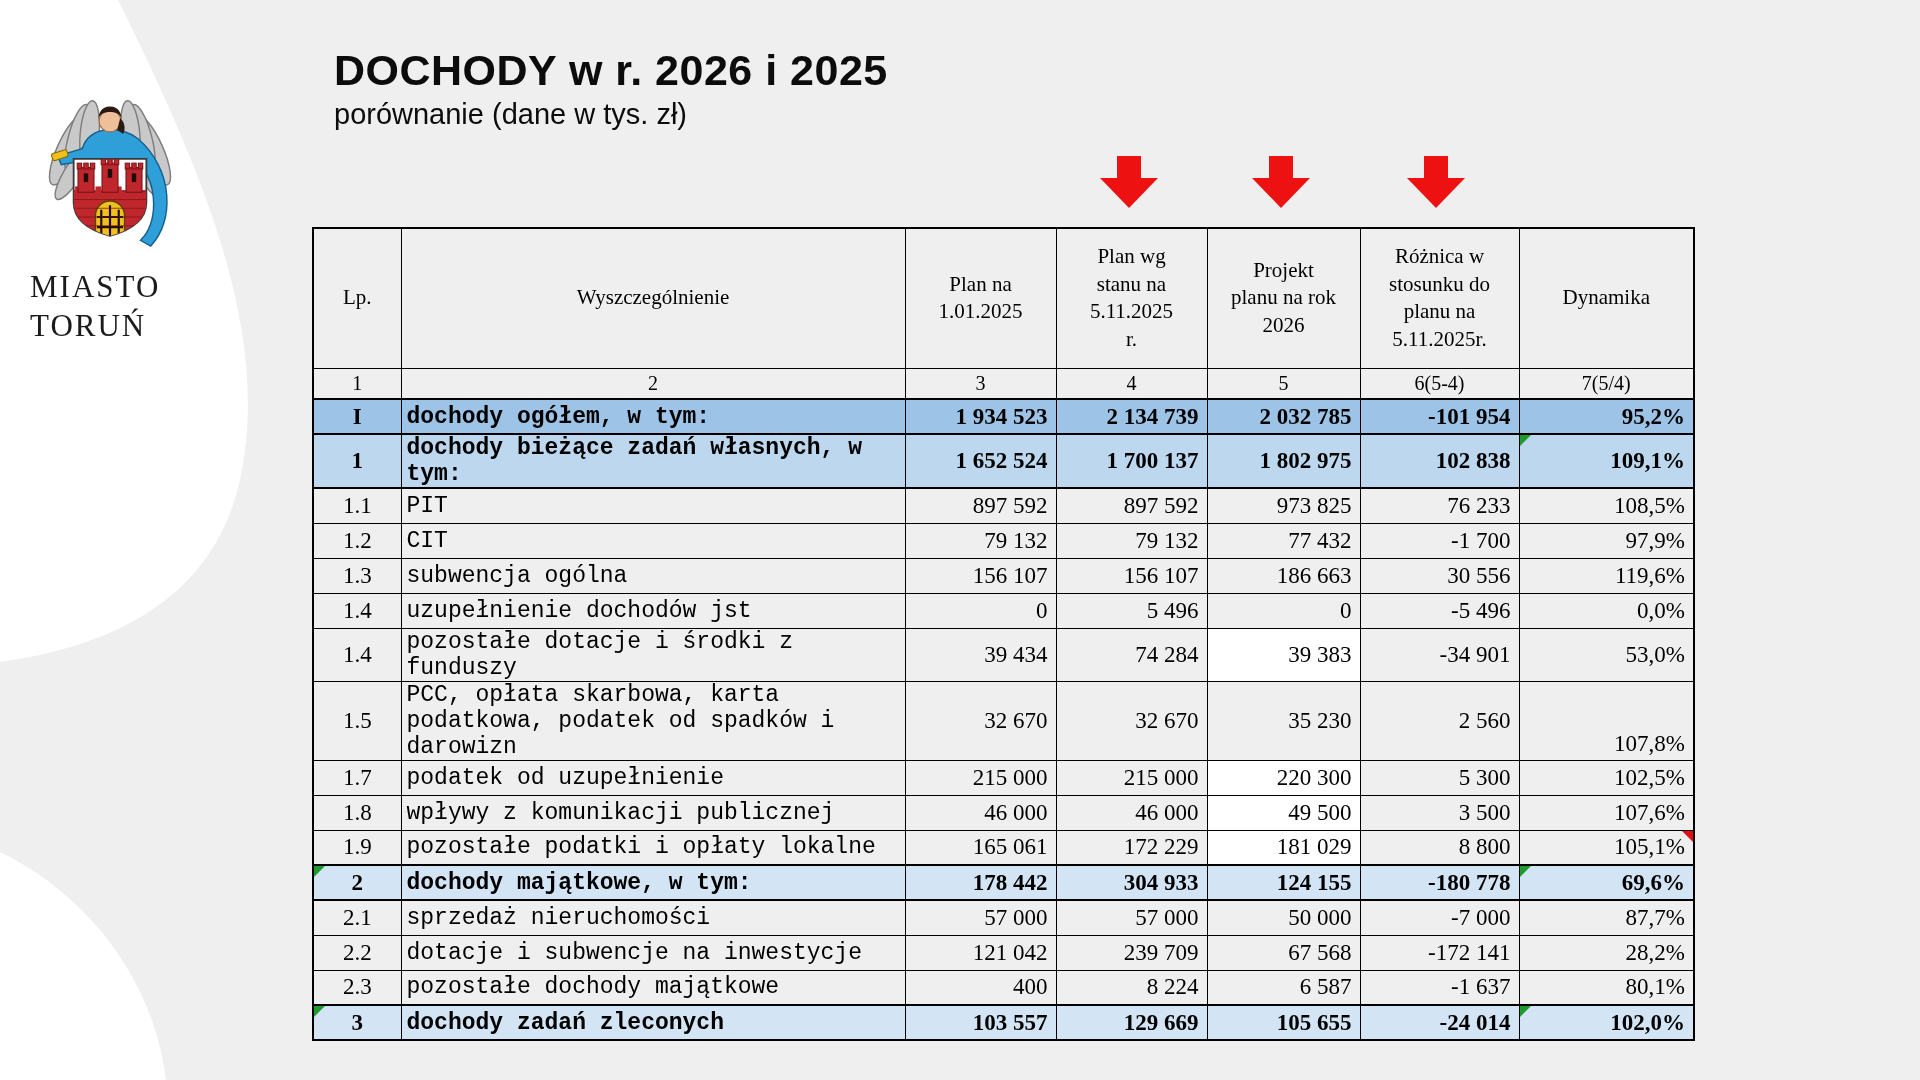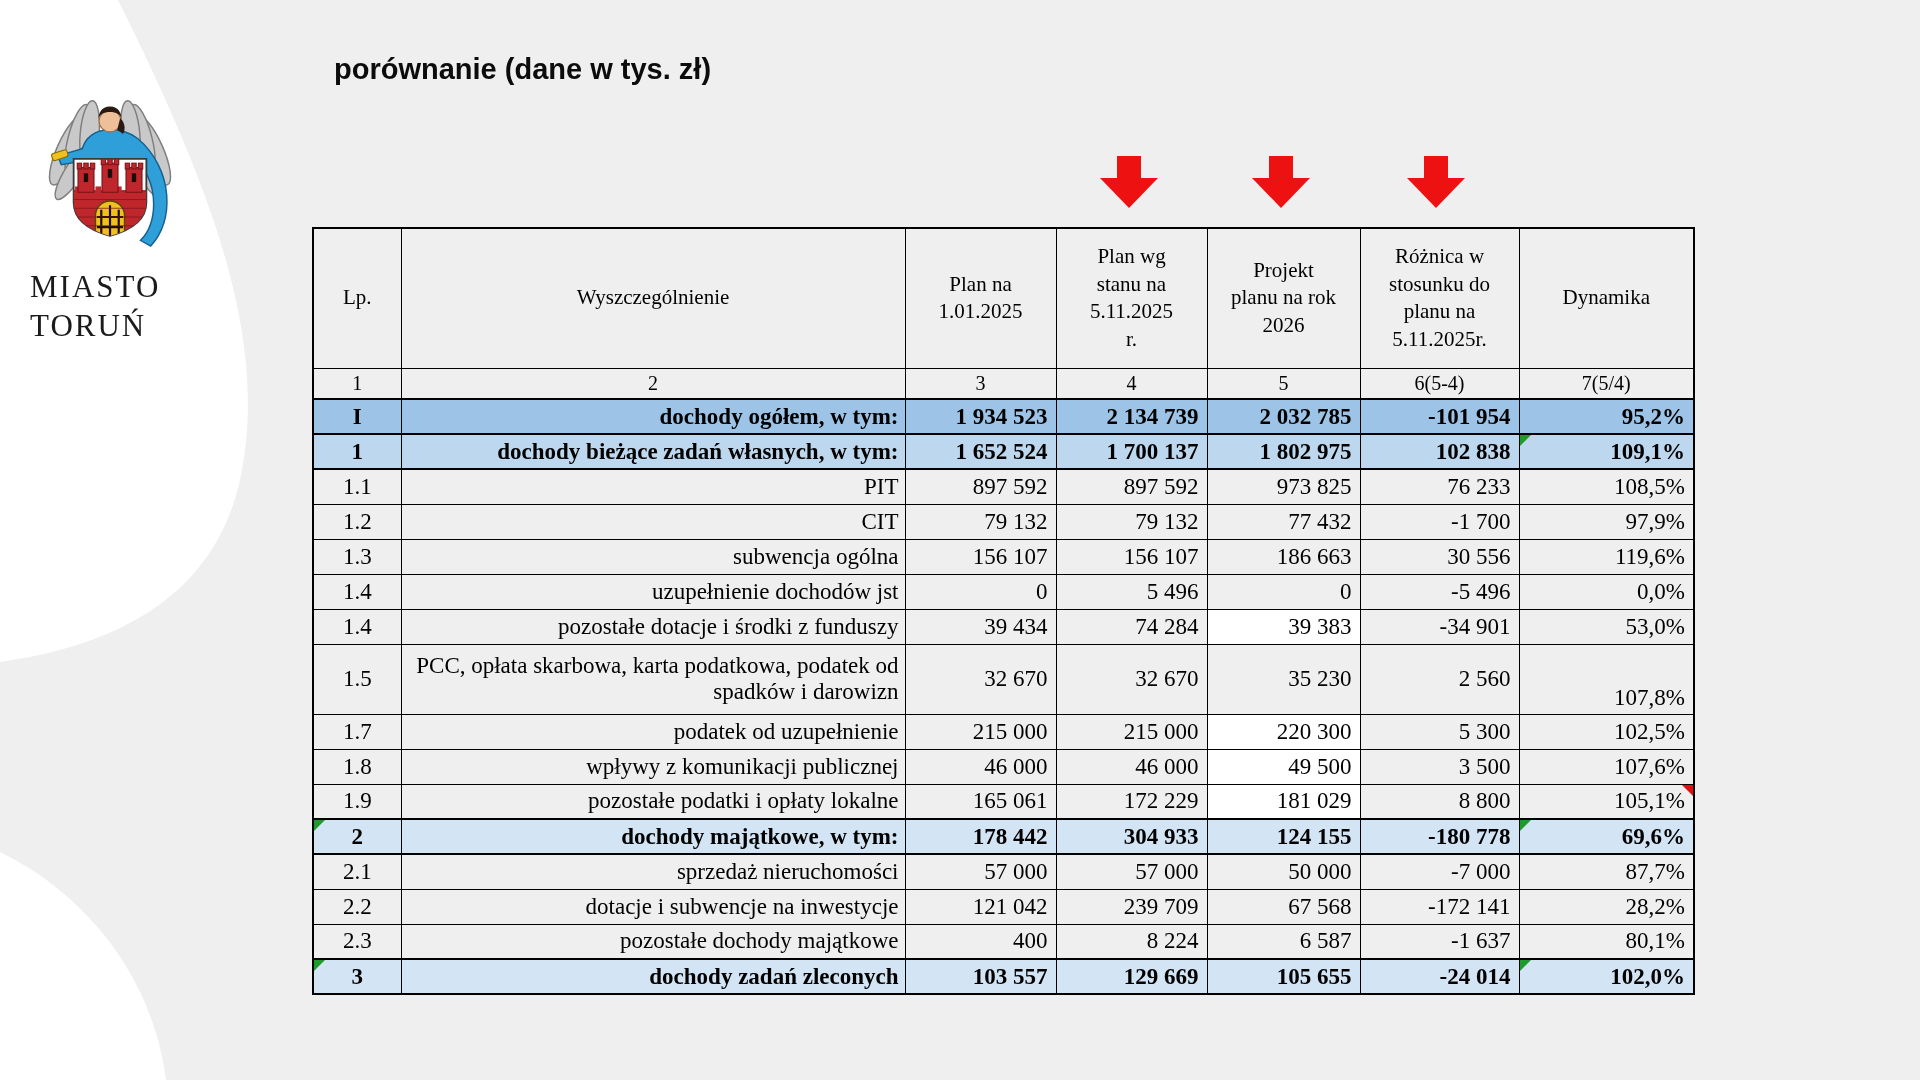--- a/index.html
+++ b/index.html
@@ -9,21 +9,21 @@
     font-family:"Liberation Serif", serif;
   }
   .bg-svg{position:absolute; left:0; top:0;}
   
   .logo{position:absolute; left:30px; top:92px; width:186px; text-align:left;}
   .logo-text{font-family:"Liberation Serif",serif; font-size:31px; letter-spacing:2px;
     color:#1b1b1b; line-height:1.12; margin-top:4px;}
   
   .title-block{position:absolute; left:334px; top:48px; font-family:"Liberation Sans",sans-serif; color:#0c0c0c;}
   .title-main{font-size:43px; font-weight:bold; letter-spacing:.5px; margin:0; line-height:1.05;}
-  .title-sub{font-size:29px; font-weight:bold; margin:6px 0 0; line-height:1.05;}
+  .title-sub{font-size:29px; font-weight:normal; margin:6px 0 0; line-height:1.05;}
   
   .dn-arrow{position:absolute; width:58px;}
   .dn-arrow .stem{width:24px; height:22px; background:var(--arrow-red,#ee1111); margin:0 auto;}
   .dn-arrow .head{width:0; height:0; margin:0 auto;
     border-left:29px solid transparent; border-right:29px solid transparent;
     border-top:30px solid var(--arrow-red,#ee1111);}
   
   table.budget{
     position:absolute; left:312px; top:227px;
     border-collapse:collapse; table-layout:fixed;
@@ -36,21 +36,21 @@
   }
   .budget thead tr.hdr{height:140px;}
   .budget thead th{font-weight:normal; font-size:21px; line-height:1.32; text-align:center; vertical-align:middle;}
   .budget thead th span{white-space:pre-line;}
   .budget thead tr.colnums{height:31px;}
   .budget thead tr.colnums th{font-size:20px; border-bottom:2.5px solid #000;}
   .budget tbody tr{height:35px;}
   .budget tbody tr.tall{height:70px;}
   .budget tbody td{font-size:23px; vertical-align:middle;}
   .budget td.lp{text-align:center;}
-  .budget td.name{text-align:right; padding-left:5px;}
+  .budget td.name{text-align:left; padding-left:5px;font-family:Liberation Mono, monospace;}
   .budget td.num{text-align:right; padding-right:8px; white-space:nowrap;}
   .budget tr.total td{background:var(--row-total,#9dc3e6); font-weight:bold;
     border-top:2.5px solid #000; border-bottom:2.5px solid #000;}
   .budget tr.sub1 td{background:var(--row-g1,#bdd7ee); font-weight:bold;
     border-top:2.5px solid #000; border-bottom:2.5px solid #000;}
   .budget tr.sub2 td{background:var(--row-g2,#d3e4f4); font-weight:bold;
     border-top:2.5px solid #000; border-bottom:2.5px solid #000;}
   .budget td.cell-white{background:#ffffff;}
   .budget td.bottom-align{vertical-align:bottom; padding-bottom:3px;margin-left:30px;}
   .mk-green-tl{position:absolute; top:0; left:0; width:0; height:0;
@@ -144,20 +144,21 @@
           <line x1="58" y1="170" x2="162" y2="170"></line>
           <line x1="58" y1="182" x2="162" y2="182"></line>
         </g>
       </g>
     </svg>
     <div class="logo-text">MIASTO</div>
     <div class="logo-text">TORUŃ</div>
   </div>
 
   <div class="title-block">
+    <h1 class="title-main">DOCHODY w r. 2026 i 2025</h1>
     <h2 class="title-sub">porównanie (dane w tys. zł)</h2>
   </div>
 
   <div class="dn-arrow" style="left:1100px; top:156px;">
     <div class="stem"></div>
     <div class="head"></div>
   </div>
   <div class="dn-arrow" style="left:1252px; top:156px;">
     <div class="stem"></div>
     <div class="head"></div>

